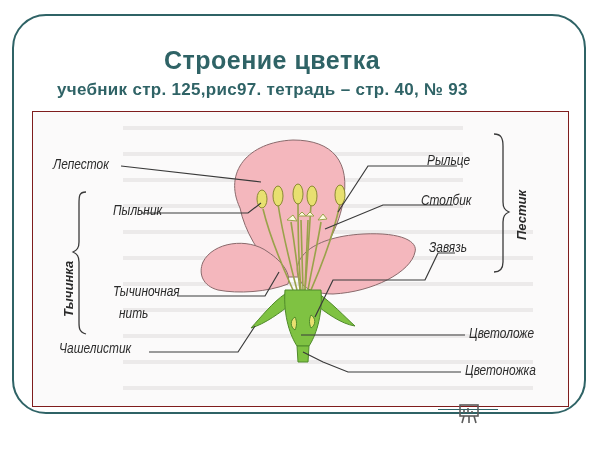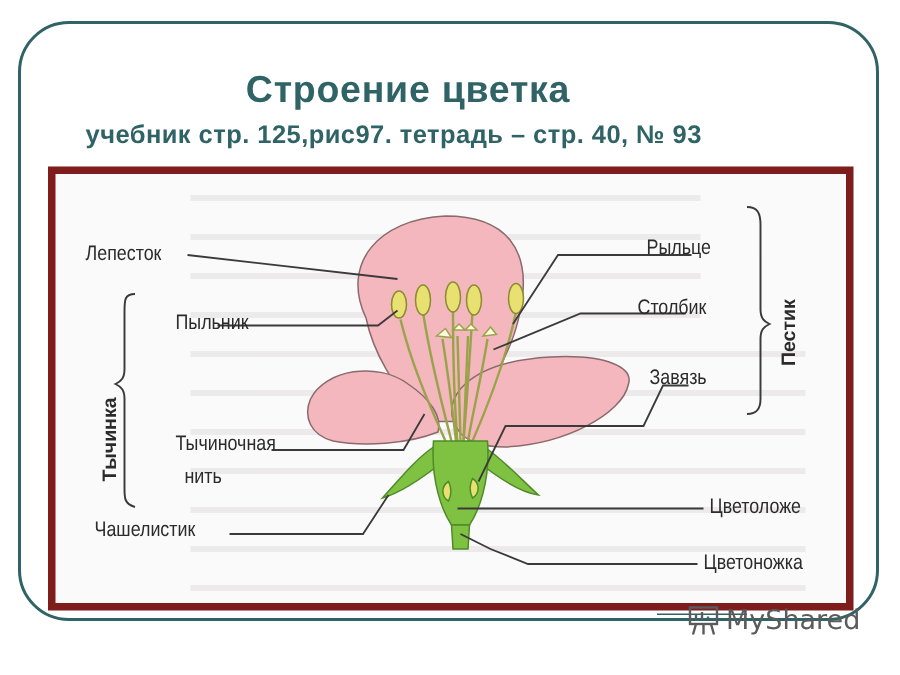--- a/index.html
+++ b/index.html
@@ -1,21 +1,21 @@
 <!DOCTYPE html>
 <html><head>
 <meta charset="utf-8">
 <style>
   html, body { margin:0; padding:0; background:#ffffff; }
   body { width:600px; height:450px; position:relative; overflow:hidden; font-family:"DejaVu Sans", sans-serif; }
   .frame { position:absolute; left:12px; top:14px; width:574px; height:400px; border:2px solid #2f6366; border-radius:34px; box-sizing:border-box; }
   .title { position:absolute; left:0; top:46px; width:588px; text-align:center; padding-left:0px; font-family:"Liberation Sans", sans-serif; font-weight:bold; font-size:25px; color:#2f6366; letter-spacing:0.5px; }
   .title span { position:relative; left:-22px; }
   .subtitle { position:absolute; left:57px; top:80px; font-family:"Liberation Sans", sans-serif; font-weight:bold; font-size:17px; color:#2f6366; letter-spacing:0.3px; white-space:nowrap; }
-  .diagram { position:absolute; left:32px; top:111px; width:537px; height:296px; border:5px solid #7f1d1d; box-sizing:border-box; background:#fbfafa; }
+  .diagram { position:absolute; left:32px; top:111px; width:537px; height:296px; border:1px solid #7f1d1d; box-sizing:border-box; background:#fbfafa;font-style:italic; }
   .diagram svg { position:absolute; left:0; top:0; }
   .lbl { position:absolute; font-family:"Liberation Sans Narrow","Liberation Sans", sans-serif; font-size:14px; color:#2b2b2b; white-space:nowrap; transform:scaleX(0.85); transform-origin:left top; }
   .vlbl { position:absolute; font-family:"Liberation Sans", sans-serif; font-weight:bold; font-size:13px; color:#2b2b2b; white-space:nowrap; transform:rotate(-90deg); transform-origin:left top; }
   .watermark { position:absolute; left:458px; top:402px; display:flex; align-items:center; gap:4px; }
   .watermark .wm-text { font-family:"DejaVu Sans", sans-serif; font-size:18px; color:#5b5b5b; }
   .wm-line { position:absolute; left:438px; top:409px; width:60px; height:1px; background:#2f6366; }
 </style>
 </head>
 <body>
 
@@ -133,14 +133,13 @@
 <div class="watermark">
   <svg width="22" height="22" viewBox="0 0 22 22">
     <rect x="2" y="3" width="18" height="11" fill="none" stroke="#5b5b5b" stroke-width="1.6"></rect>
     <line x1="6" y1="11" x2="6" y2="8" stroke="#5b5b5b" stroke-width="1.6"></line>
     <line x1="10" y1="11" x2="10" y2="6" stroke="#5b5b5b" stroke-width="1.6"></line>
     <line x1="14" y1="11" x2="14" y2="9" stroke="#5b5b5b" stroke-width="1.6"></line>
     <line x1="6" y1="14" x2="4" y2="21" stroke="#5b5b5b" stroke-width="1.6"></line>
     <line x1="11" y1="14" x2="11" y2="21" stroke="#5b5b5b" stroke-width="1.6"></line>
     <line x1="16" y1="14" x2="18" y2="21" stroke="#5b5b5b" stroke-width="1.6"></line>
   </svg>
-  <span class="wm-text">MyShared</span>
 </div>
 
 </body></html>

